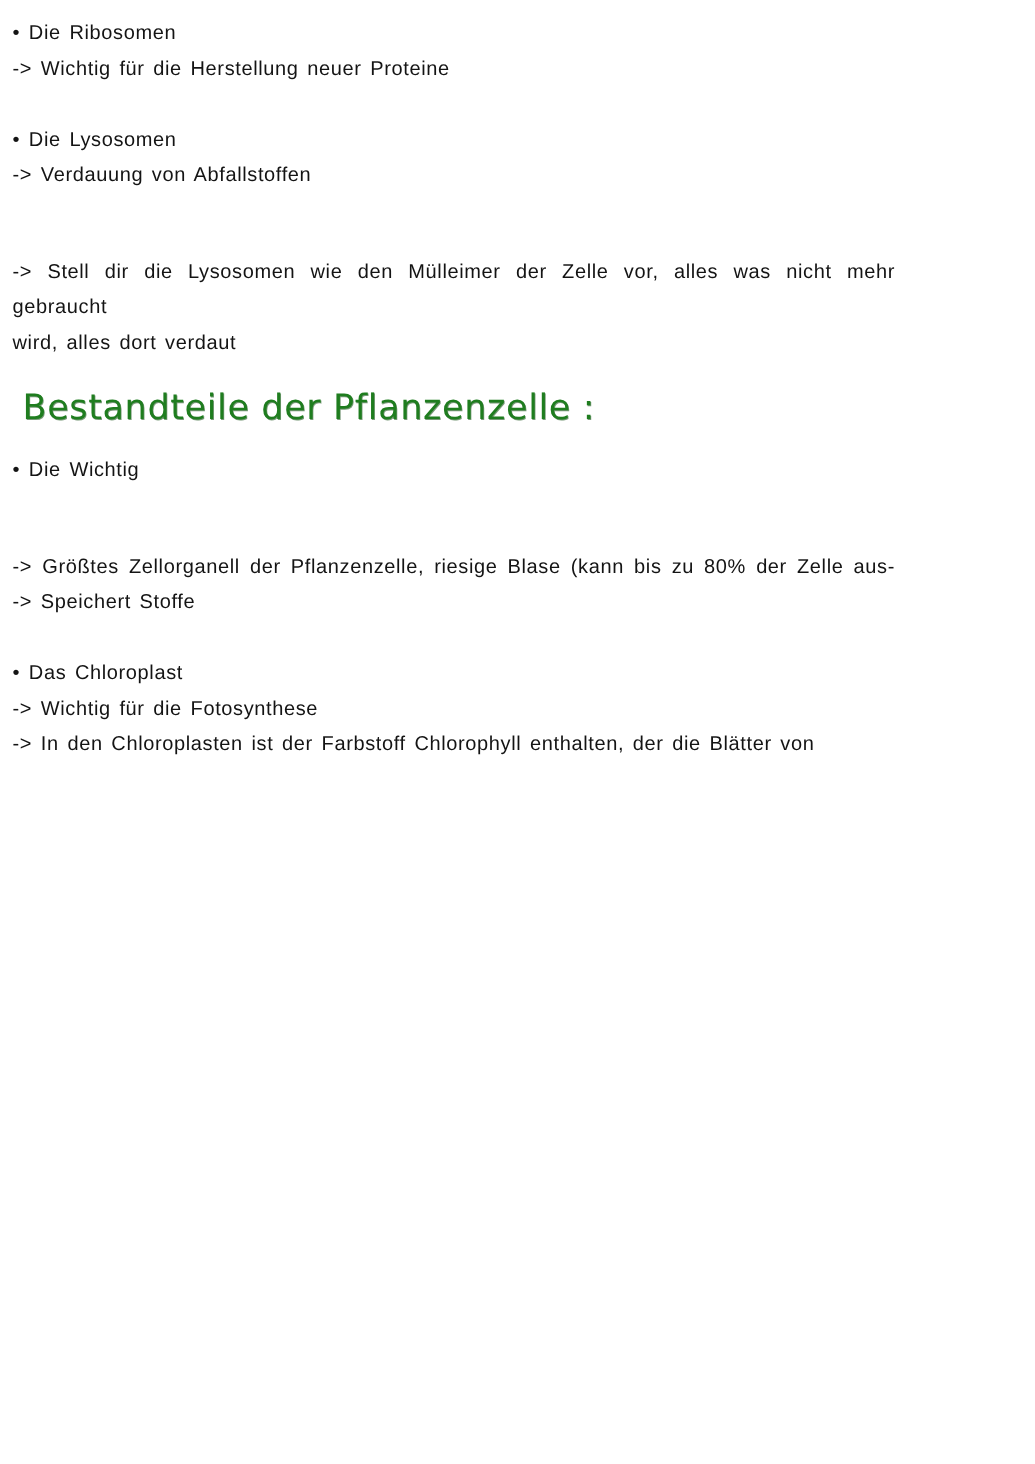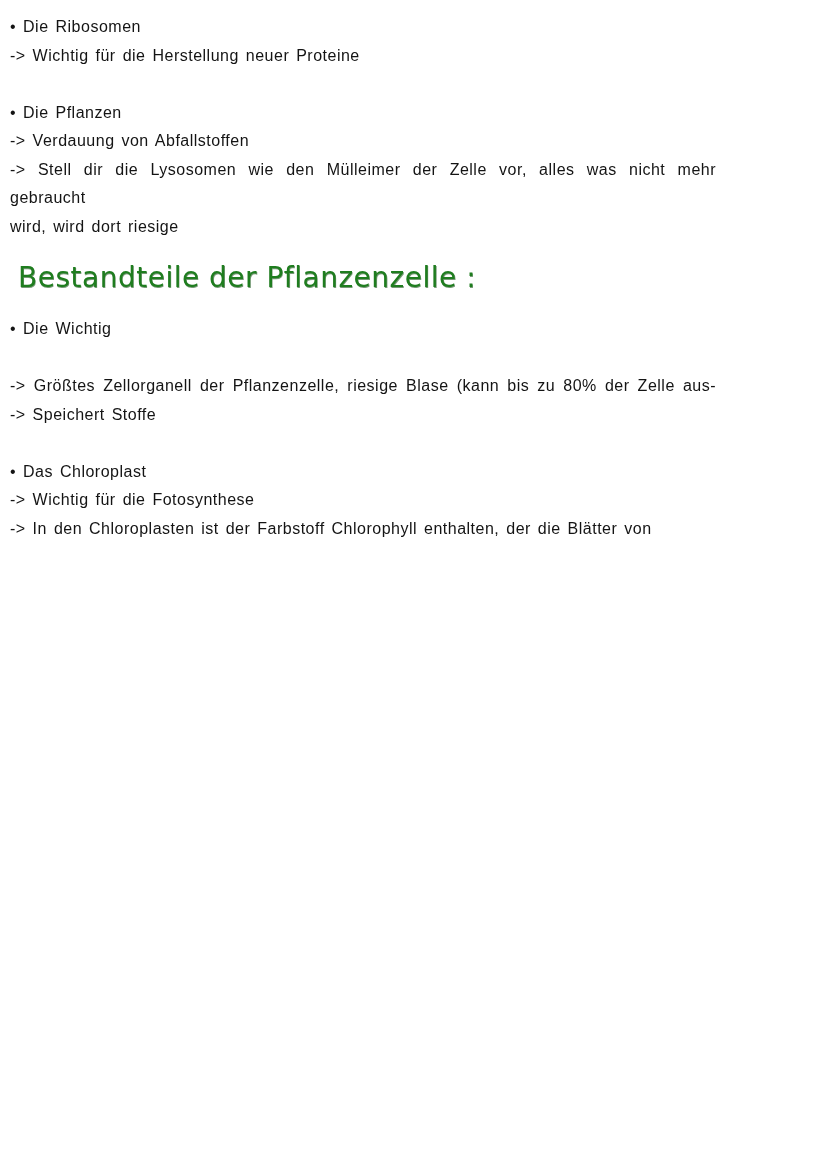--- a/index.html
+++ b/index.html
@@ -27,20 +27,21 @@
     font-size: 16px;
     line-height: 28.5px;
     letter-spacing: 0.5px;
     word-spacing: 2px;
     white-space: normal;
     color: var(--text-color, #141414);
   }
   .line.justify {
     text-align: justify;
     text-align-last: justify;
+    margin-top: 48px;
   }
   .heading {
     font-family: "DejaVu Sans", sans-serif;
     font-size: 28px;
     font-weight: normal;
     line-height: 42px;
     letter-spacing: 0.5px;
     margin: 16px 0 16px 8px;
     color: var(--heading-green, #1f7d1f);
     text-shadow: 0.6px 0.6px 0 rgba(10, 70, 10, 0.55);
@@ -49,24 +50,24 @@
 </head>
 <body>
 
 <div class="page">
   <div id="before-heading">
       <div class="section">
         <div class="line">• Die Ribosomen</div>
         <div class="line">-&gt; Wichtig für die Herstellung neuer Proteine</div>
       </div>
       <div class="section">
-        <div class="line">• Die Pflanzen</div>
+        <div class="line">• Die Lysosomen</div>
         <div class="line">-&gt; Verdauung von Abfallstoffen</div>
         <div class="line justify">-&gt; Stell dir die Lysosomen wie den Mülleimer der Zelle vor, alles was nicht mehr gebraucht</div>
-        <div class="line">wird, wird dort riesige</div>
+        <div class="line">wird, alles dort verdaut</div>
       </div>
     </div>
   <h1 class="heading">Bestandteile der Pflanzenzelle :</h1>
   <div id="after-heading">
       <div class="section">
         <div class="line">• Die Wichtig</div>
       </div>
       <div class="section">
         <div class="line justify">-&gt; Größtes Zellorganell der Pflanzenzelle, riesige Blase (kann bis zu 80% der Zelle aus-</div>
         <div class="line">-&gt; Speichert Stoffe</div>

